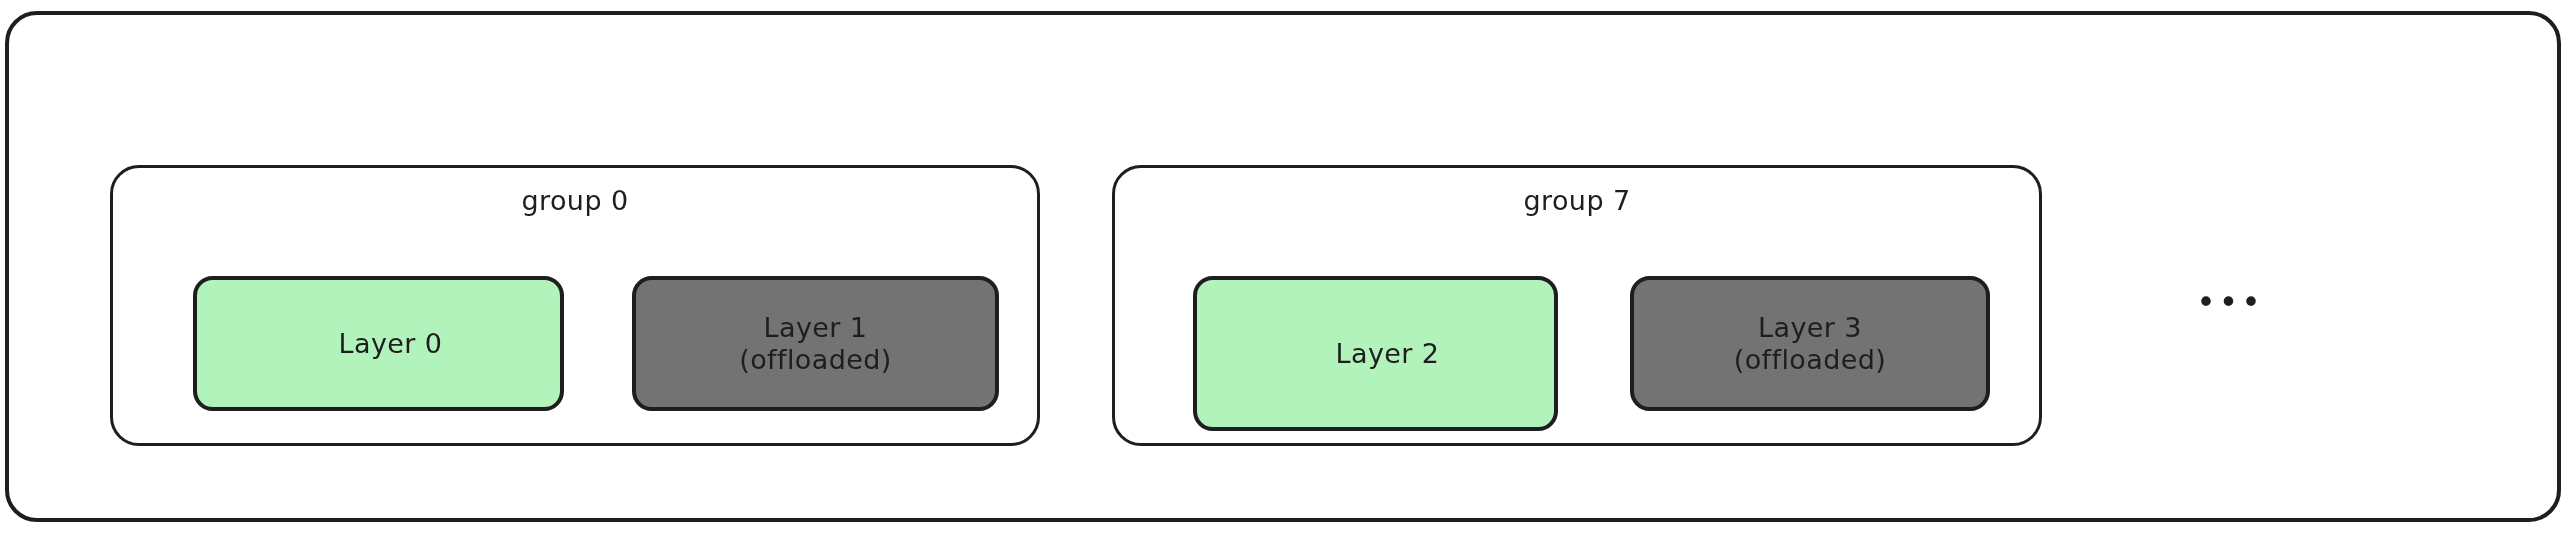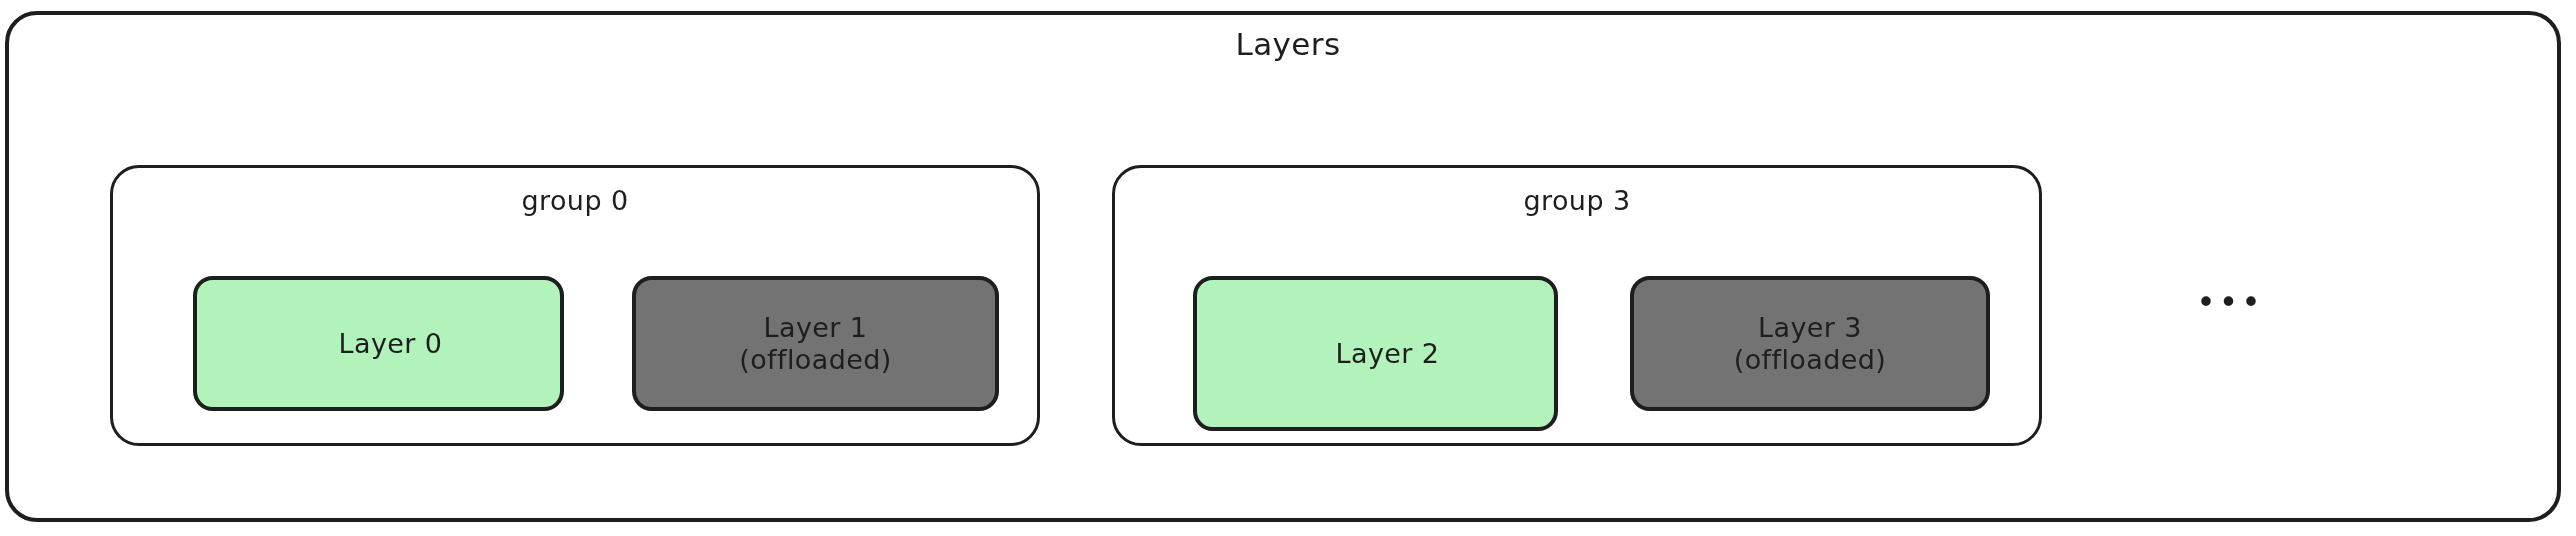--- a/index.html
+++ b/index.html
@@ -135,36 +135,35 @@
     line-height: 1;
   }
 </style>
 </head>
 <body>
 
 <div id="canvas">
 
   <div id="layers-container" class="sketch-box"></div>
 
-  <div id="layers-title" class="hand-text">Layers</div>
 
   <div id="group-0-box" class="group-box"></div>
   <div id="group-0-label" class="group-label hand-text">group 0</div>
 
   <div id="layer-0-card" class="layer-card green">
     <span class="layer-label hand-text">Layer 0</span>
   </div>
 
   <div id="layer-1-card" class="layer-card pink">
     <span class="layer-label hand-text">Layer 1
 (offloaded)</span>
   </div>
 
   <div id="group-1-box" class="group-box"></div>
-  <div id="group-1-label" class="group-label hand-text">group 3</div>
+  <div id="group-1-label" class="group-label hand-text">group 7</div>
 
   <div id="layer-2-card" class="layer-card green">
     <span class="layer-label hand-text">Layer 2</span>
   </div>
 
   <div id="layer-3-card" class="layer-card pink">
     <span class="layer-label hand-text">Layer 3
 (offloaded)</span>
   </div>
 

